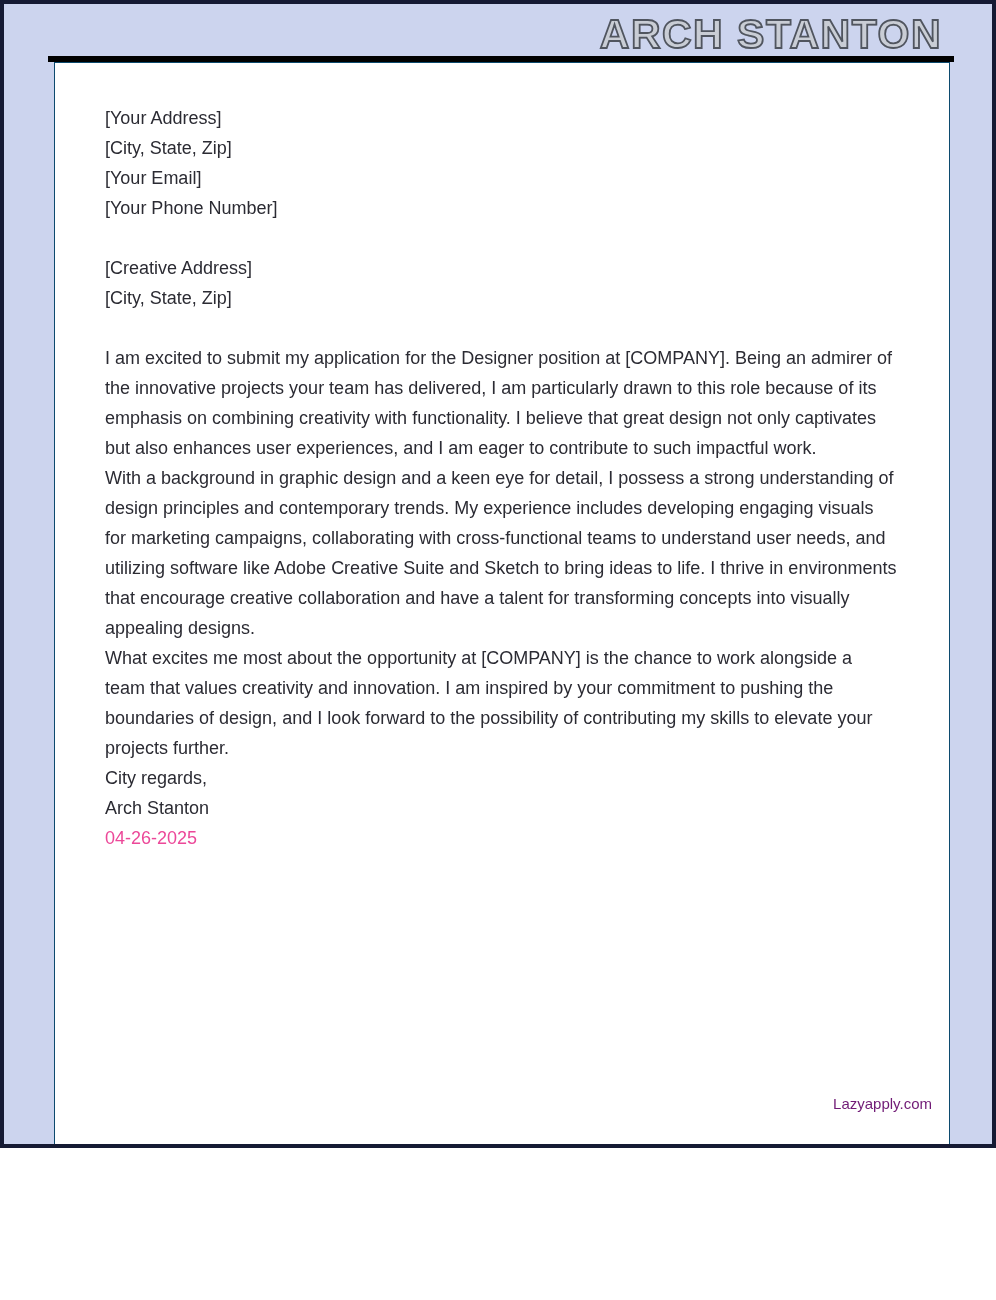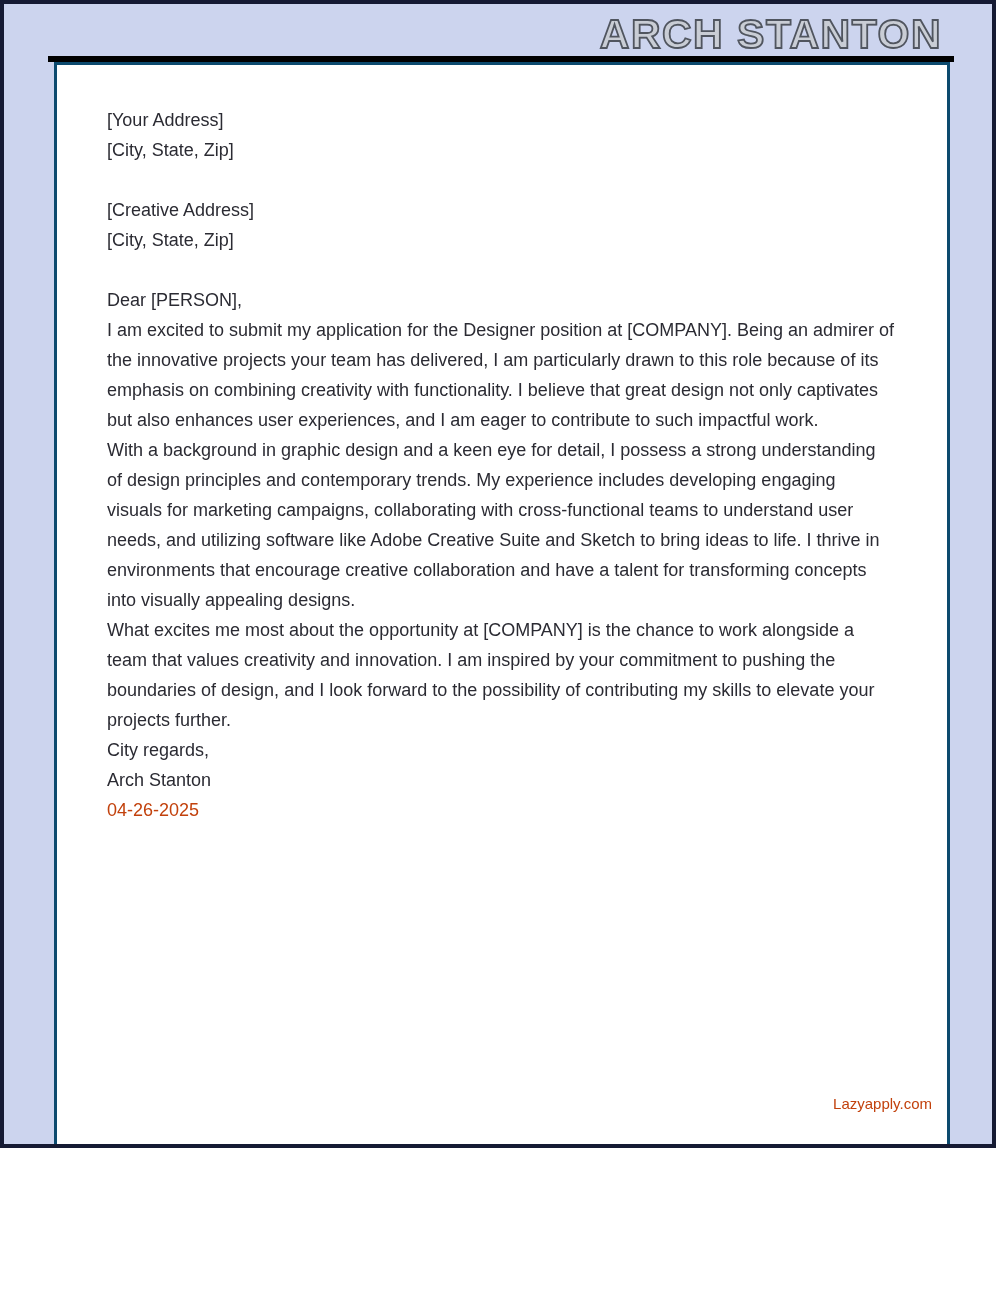--- a/index.html
+++ b/index.html
@@ -39,67 +39,68 @@
     height: 6px;
     background: #000;
   }
   .sheet {
     position: absolute;
     left: 50px;
     top: 58px;
     width: 896px;
     height: 1204px;
     background: #ffffff;
-    border: 3px solid #0c4a6e;
+    border: 1px solid #0c4a6e;
     box-sizing: border-box;
     padding: 40px 52px 0 50px;
     color: #2b2b33;
     font-size: 18px;
     line-height: 30px;
   }
   .sheet p { margin: 0 0 0 0; }
   .block { margin: 0 0 30px 0; }
   .para { margin: 0 0 30px 0; }
   .date-link {
-    color: #c2410c;
+    color: #ec4899;
     text-decoration: none;
     cursor: pointer;
   }
   .watermark {
     position: absolute;
     right: 60px;
     bottom: 32px;
     font-size: 15px;
-    color: #c2410c;
+    color: #701a75;
   }
 </style>
 </head>
 <body>
 
 <div class="page">
 
   <div class="letterhead">
     <h1>ARCH STANTON</h1>
   </div>
 
   <div class="top-rule"></div>
 
   <div class="sheet">
 
     <div class="block">
       <p>[Your Address]</p>
       <p>[City, State, Zip]</p>
+      <p>[Your Email]</p>
+      <p>[Your Phone Number]</p>
     </div>
 
     <div class="block">
       <p>[Creative Address]</p>
       <p>[City, State, Zip]</p>
     </div>
 
-    <p class="para">Dear [PERSON],</p>
 
     <p class="para">I am excited to submit my application for the Designer position at [COMPANY]. Being an admirer of the innovative projects your team has delivered, I am particularly drawn to this role because of its emphasis on combining creativity with functionality. I believe that great design not only captivates but also enhances user experiences, and I am eager to contribute to such impactful work.</p>
     <p class="para">With a background in graphic design and a keen eye for detail, I possess a strong understanding of design principles and contemporary trends. My experience includes developing engaging visuals for marketing campaigns, collaborating with cross-functional teams to understand user needs, and utilizing software like Adobe Creative Suite and Sketch to bring ideas to life. I thrive in environments that encourage creative collaboration and have a talent for transforming concepts into visually appealing designs.</p>
     <p class="para">What excites me most about the opportunity at [COMPANY] is the chance to work alongside a team that values creativity and innovation. I am inspired by your commitment to pushing the boundaries of design, and I look forward to the possibility of contributing my skills to elevate your projects further.</p>
 
     <p class="para">City regards,</p>
 
     <p class="para">Arch Stanton</p>
 
     <p class="para">

